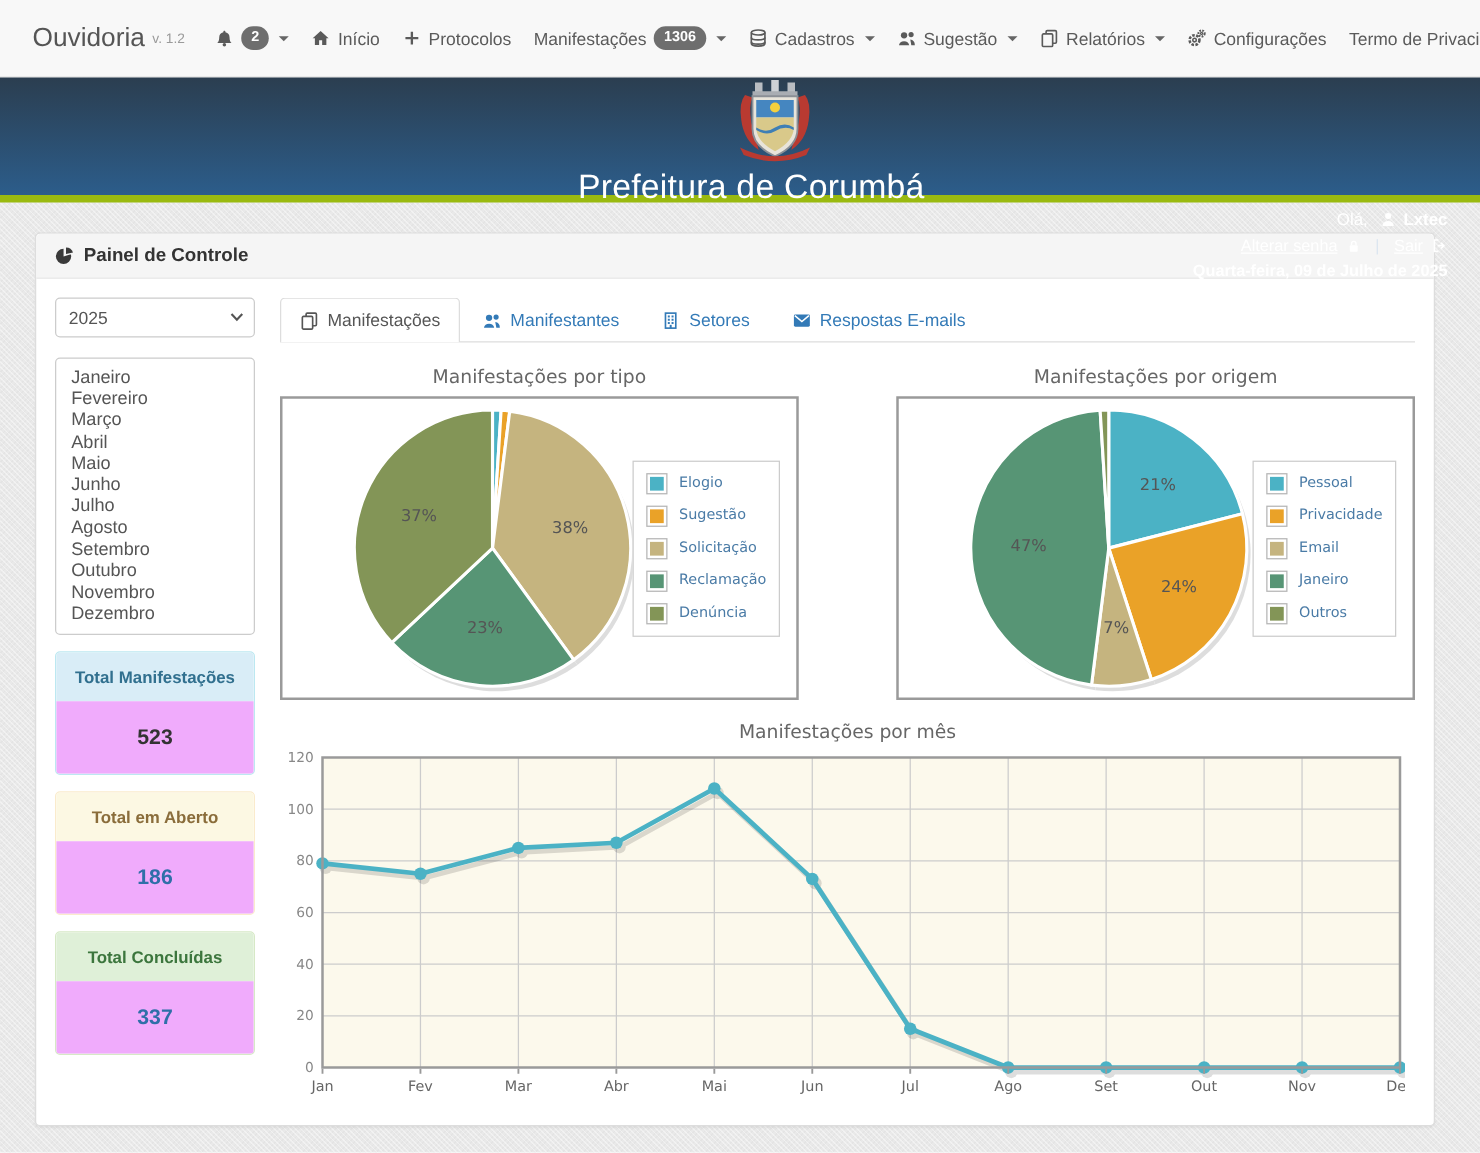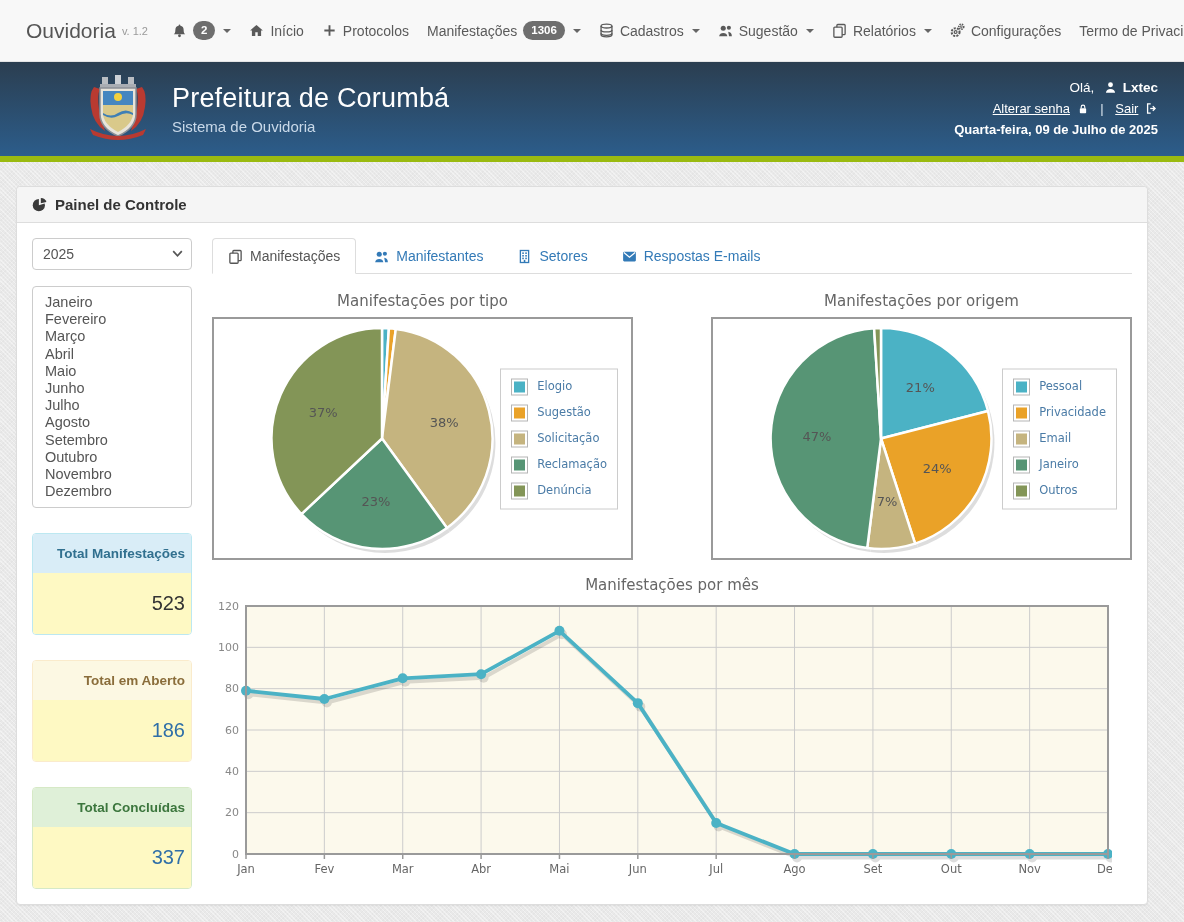--- a/index.html
+++ b/index.html
@@ -23,50 +23,50 @@
   .nav-items{display:flex;align-items:center;gap:10px;flex:1;justify-content:space-between}
   .nav-item{color:#5a5a5a;font-size:14px;display:flex;align-items:center;gap:6px;cursor:pointer;padding:6px 4px}
   .caret{display:inline-block;width:0;height:0;border-top:4px solid #666;
     border-left:4px solid transparent;border-right:4px solid transparent;margin-left:2px}
   .pill{background:#6e6e6e;color:#fff;border-radius:10px;padding:2px 8px;
     font-size:11.5px;font-weight:bold;line-height:1.25}
 
   
   .hdr{height:100px;background:linear-gradient(#2b3e50,#2c5d8b);
     display:flex;align-items:center;padding:0 26px;
-    border-bottom:6px solid #9aba10;}
+    border-bottom:6px solid #9aba10;flex-direction:column;}
   .hdr-logo{width:72px;height:72px;margin-left:56px;flex:none}
   .hdr-titles{margin-left:18px}
   .hdr-title{color:#fff;font-size:27px;letter-spacing:.2px}
   .hdr-sub{color:#c9d9e9;font-size:15px;margin-top:4px}
   .hdr-right{margin-left:auto;text-align:right;color:#fff;font-size:13px;line-height:1.6}
   .hdr-right .u-row{font-size:13.5px}
   .hdr-right b{font-weight:bold}
   .hdr-link{color:#fff;text-decoration:underline;cursor:pointer}
   .hdr-sep{margin:0 8px;color:#dce6f0}
   .hdr-date{font-weight:bold}
 
   
-  .content{padding:24px 36px 0 16px}
+  .content{padding:24px 36px 0 28px}
   .panel{background:#fff;border:1px solid #ddd;border-radius:4px;box-shadow:0 1px 2px rgba(0,0,0,.06)}
   .panel-heading{background:#f5f5f5;border-bottom:1px solid #ddd;border-radius:4px 4px 0 0;
     padding:9px 15px;font-size:15px;font-weight:bold;color:#333;display:flex;align-items:center;gap:8px}
   .panel-body{padding:15px;display:flex;gap:20px}
 
   
   .left-col{width:160px;flex:none}
   .year-wrap{position:relative}
   .year-select{width:100%;height:32px;border:1px solid #ccc;border-radius:4px;background:#fff;
     font-family:inherit;font-size:14px;color:#555;padding:0 26px 0 10px;appearance:none;-webkit-appearance:none}
   .year-chevron{position:absolute;right:9px;top:12px;pointer-events:none}
   .month-list{margin-top:16px;border:1px solid #ccc;border-radius:4px;padding:7px 6px 7px 12px;background:#fff}
   .month-item{font-size:14.5px;color:#555;line-height:17.2px;cursor:pointer}
-  .stat-card{margin-top:25px;border-radius:4px;overflow:hidden;border:1px solid;text-align:right}
+  .stat-card{margin-top:13px;border-radius:4px;overflow:hidden;border:1px solid;text-align:center}
   .stat-head{padding:12px 6px;font-size:13.5px;font-weight:bold}
-  .stat-body{background:#fef9c3;padding:19px 6px;font-size:20px;font-weight:normal}
+  .stat-body{background:#f0abfc;padding:19px 6px;font-size:17px;font-weight:bold}
   .st-info{border-color:#bce8f1}.st-info .stat-head{background:#d9edf7;color:#31708f}.st-info .stat-body{color:#333}
   .st-warn{border-color:#faebcc}.st-warn .stat-head{background:#fcf8e3;color:#8a6d3b}.st-warn .stat-body{color:#2f6fa8}
   .st-succ{border-color:#d6e9c6}.st-succ .stat-head{background:#dff0d8;color:#3c763d}.st-succ .stat-body{color:#2f6fa8}
 
   
   .right-col{flex:1;min-width:0}
   .tab-bar{display:flex;border-bottom:1px solid #ddd}
   .tab{padding:9px 15px;font-size:14px;color:#337ab7;display:flex;align-items:center;gap:7px;
     cursor:pointer;margin-right:2px;border:1px solid transparent;border-radius:4px 4px 0 0;margin-bottom:-1px}
   .tab.active{background:#fff;border-color:#ddd #ddd #fff #ddd;color:#555}
@@ -175,21 +175,20 @@
       <path d="M18 15 h36 v26 q0 14 -18 22 q-18 -8 -18 -22z" fill="#e8e4da" stroke="#8a8f96" stroke-width="1.5"></path>
       <path d="M21 18 h30 v14 h-30z" fill="#4586c0"></path>
       <circle cx="36" cy="24" r="4" fill="#f3d03e"></circle>
       <path d="M21 32 h30 v8 q0 11 -15 19 q-15 -8 -15 -19z" fill="#d9c98a"></path>
       <path d="M21 40 q8 5 15 0 q8 -5 15 0 v2 q-7 -4 -15 1 q-7 4 -15 -1z" fill="#3f7fb5"></path>
       <path d="M8 56 q28 14 56 0 l-3 6 q-25 10 -50 0z" fill="#b93a31"></path>
     </g>
   </svg>
   <div class="hdr-titles">
     <div class="hdr-title">Prefeitura de Corumbá</div>
-    <div class="hdr-sub">Sistema de Ouvidoria</div>
   </div>
   <div class="hdr-right">
     <div class="u-row">
       <span>Olá,</span>
       <svg class="ico" viewBox="0 0 16 16" fill="#fff" style="width:13px;height:13px;margin:0 2px 0 6px">
           <circle cx="8" cy="4.6" r="3"></circle>
           <path d="M2.4 14.6a5.6 4.9 0 0 1 11.2 0z"></path>
         </svg>
       <b>Lxtec</b>
     </div>

